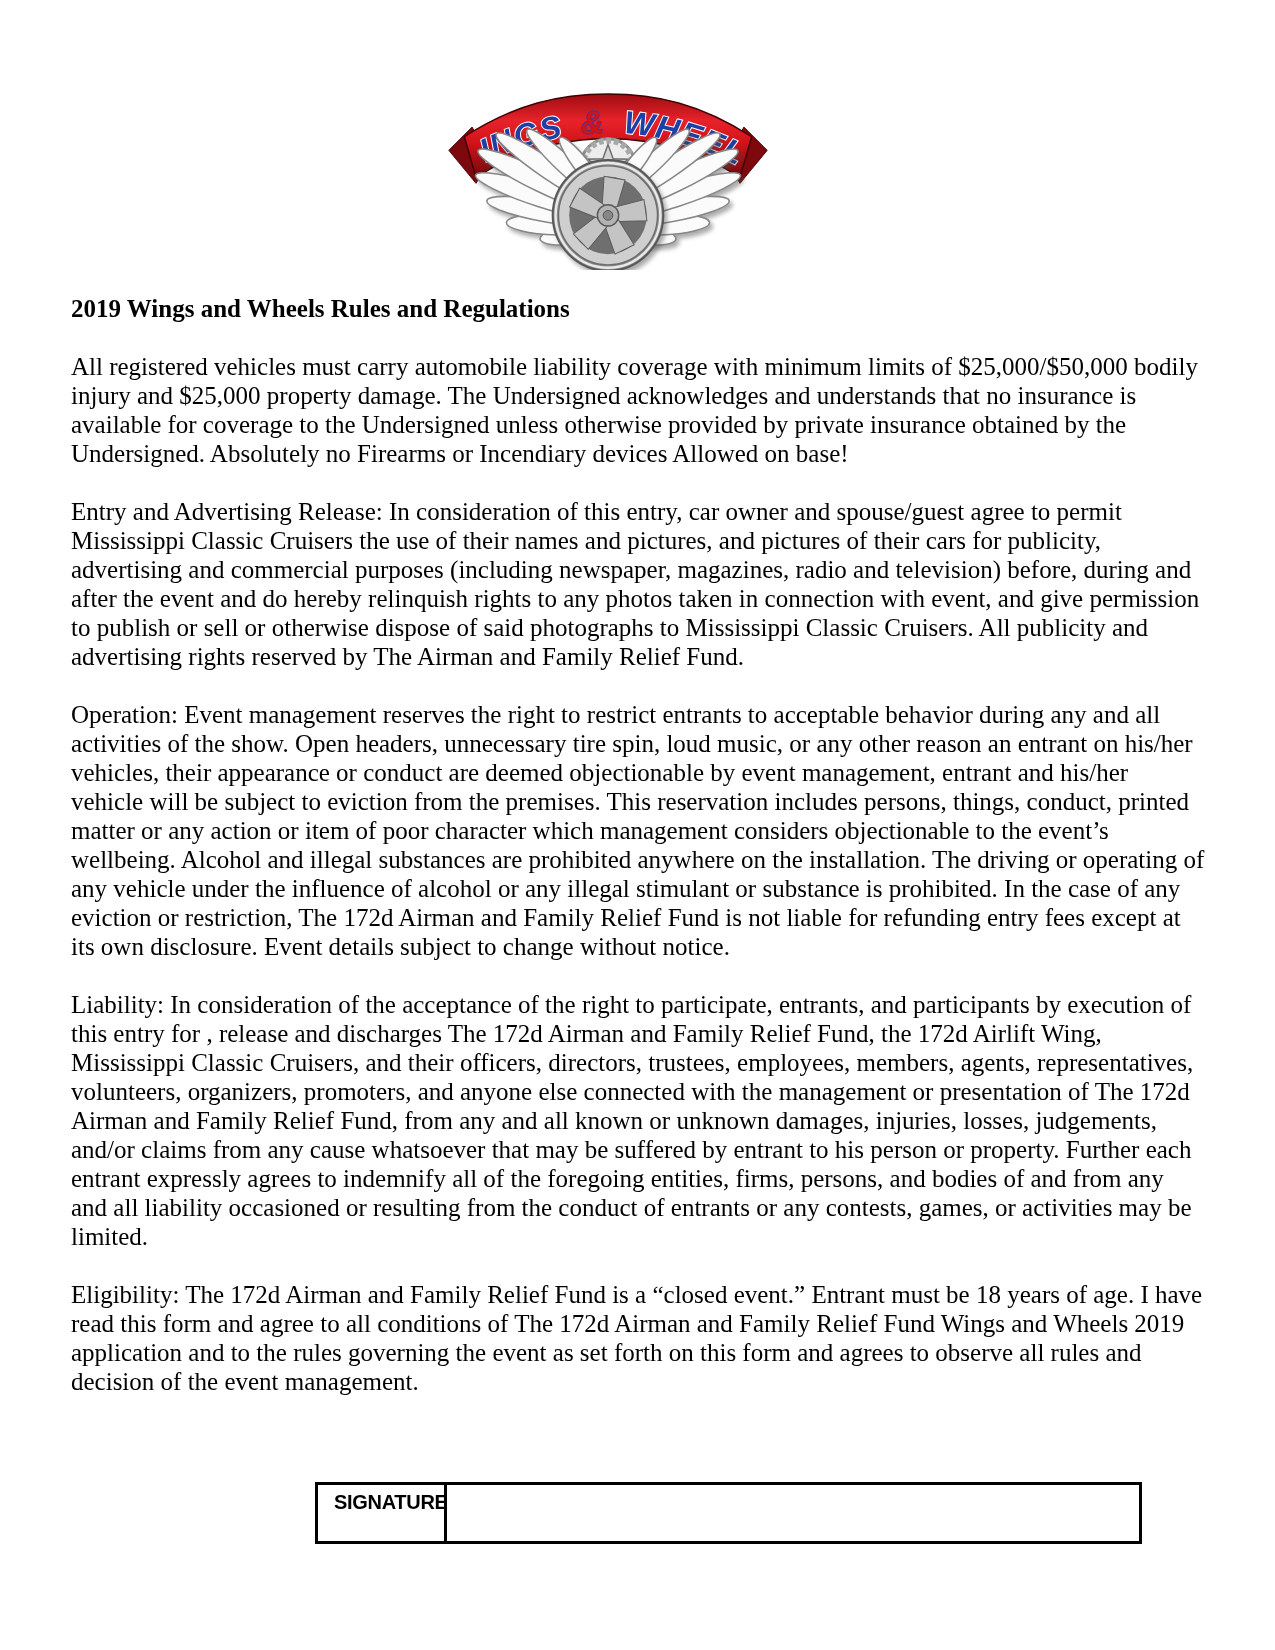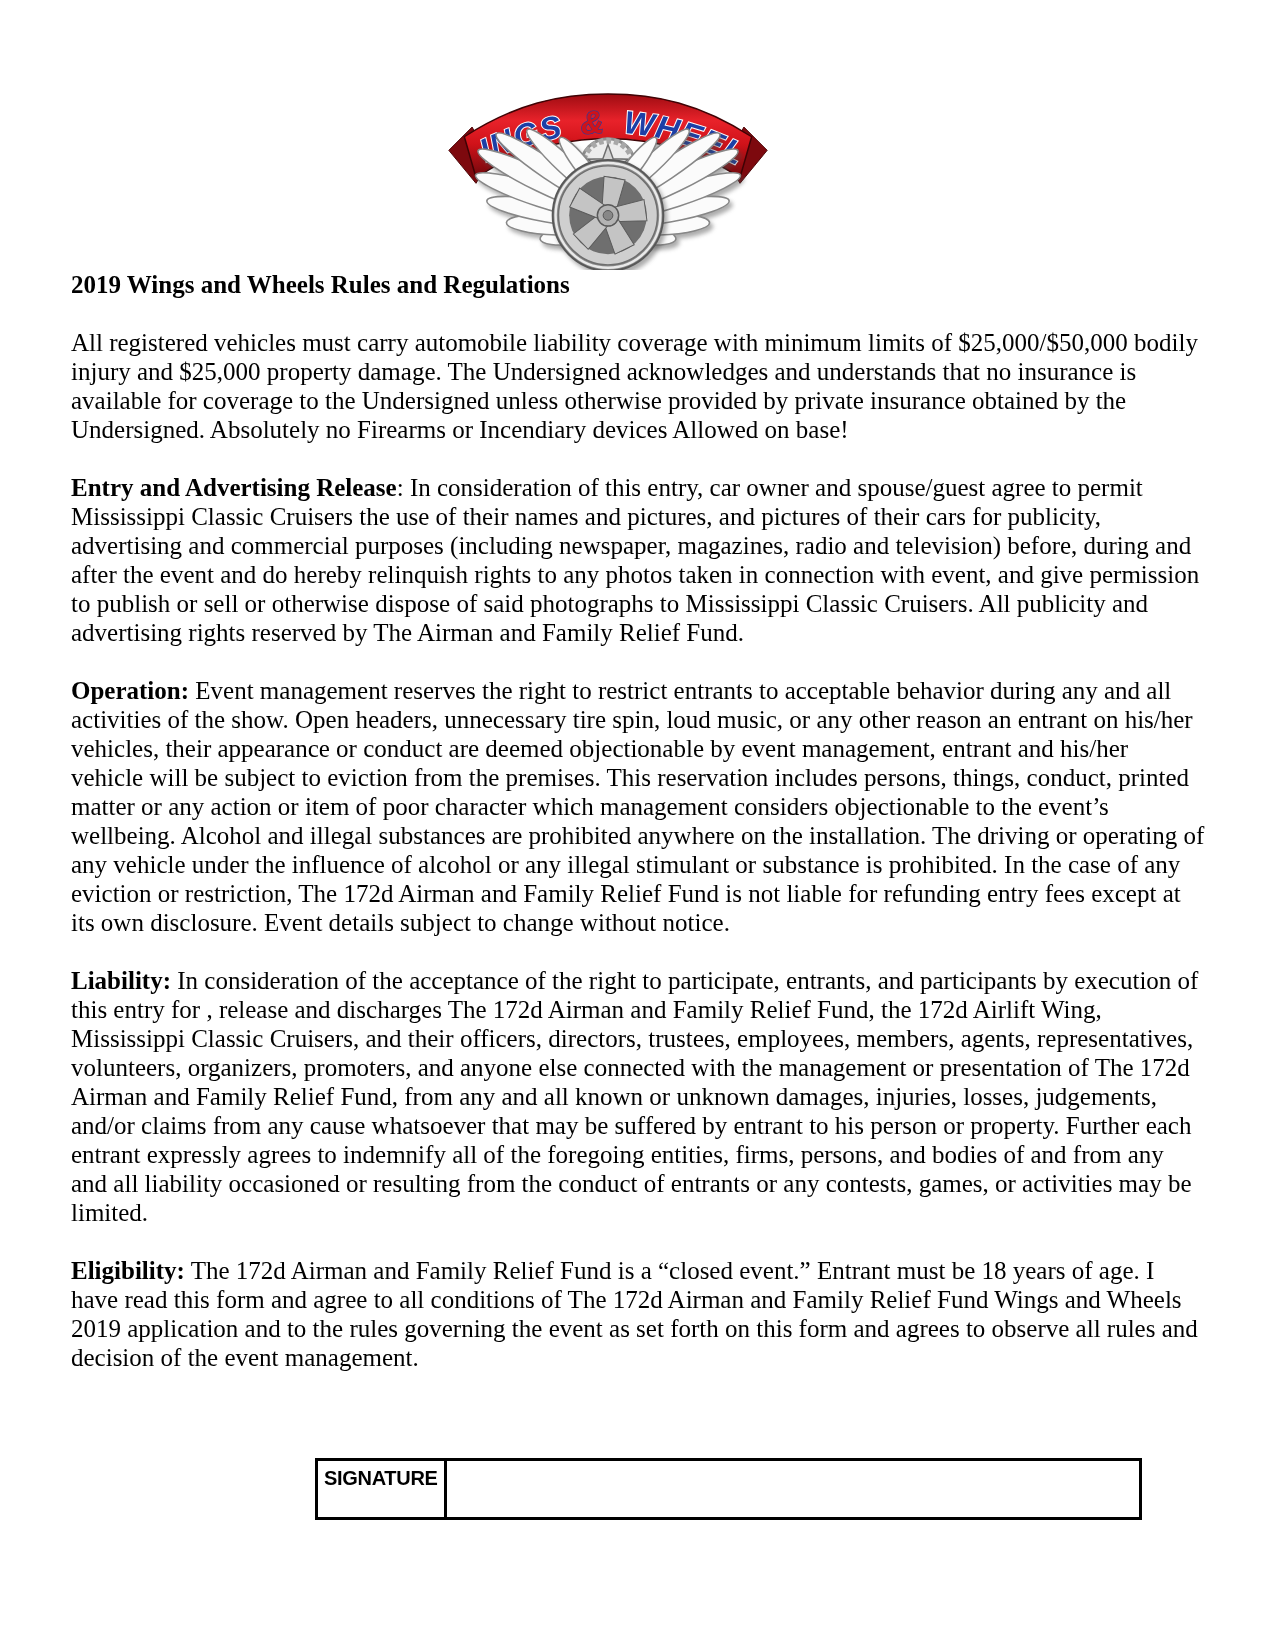--- a/index.html
+++ b/index.html
@@ -27,42 +27,43 @@
     paint-order: stroke;
     stroke: #ffffff;
     stroke-width: 2px;
   }
   .content {
     margin: 0 70px 0 71px;
     font-size: 25px;
     line-height: 29px;
   }
   .doc-title {
+    margin-top: 24px;
     font-weight: bold;
   }
   .para { margin: 29px 0 0 0; }
   .bold { font-weight: normal; }
-  .lead { font-weight: bold; }
+  .lead { font-weight: normal; }
   .sig-table {
     margin: 86px 0 0 244px;
     width: 821px;
     height: 56px;
     border: 3px solid #000;
     display: flex;
     background: #fff;
   }
   .sig-label {
     width: 129px;
     box-sizing: border-box;
     border-right: 3px solid #000;
     font-family: "Liberation Sans", sans-serif;
     font-weight: bold;
     font-size: 20px;
     letter-spacing: -0.3px;
-    padding: 3px 6px;
+    padding: 3px 16px;
   }
   .sig-input { flex: 1; }
 </style>
 </head>
 <body>
 
 <div class="logo-wrap">
   <svg viewBox="0 0 340 185" xmlns="http://www.w3.org/2000/svg">
     <defs>
       <linearGradient id="ribbonGrad" x1="0" y1="0" x2="0" y2="1">

